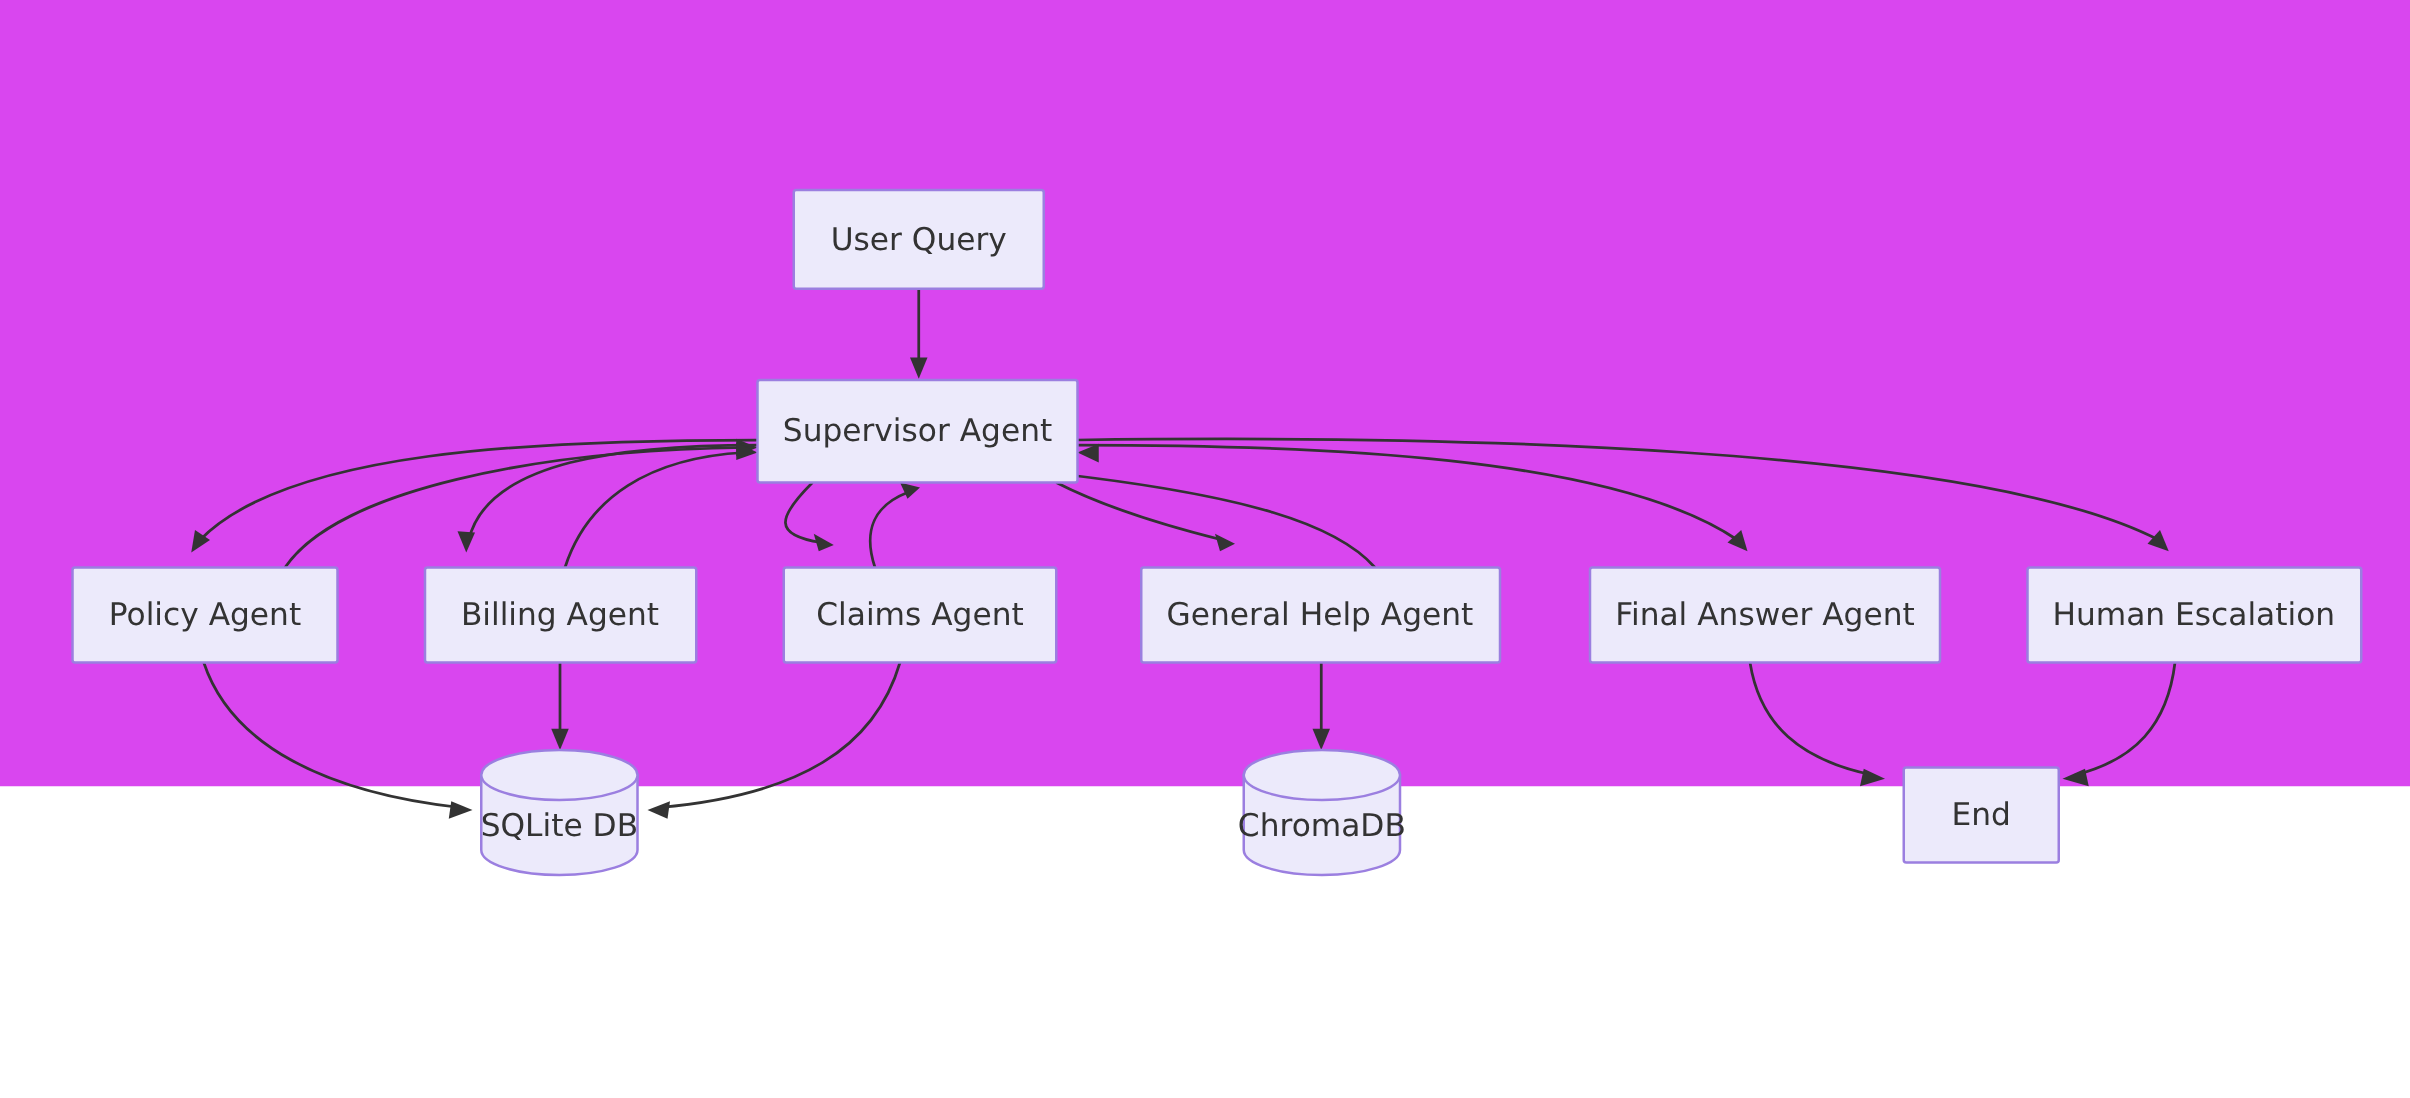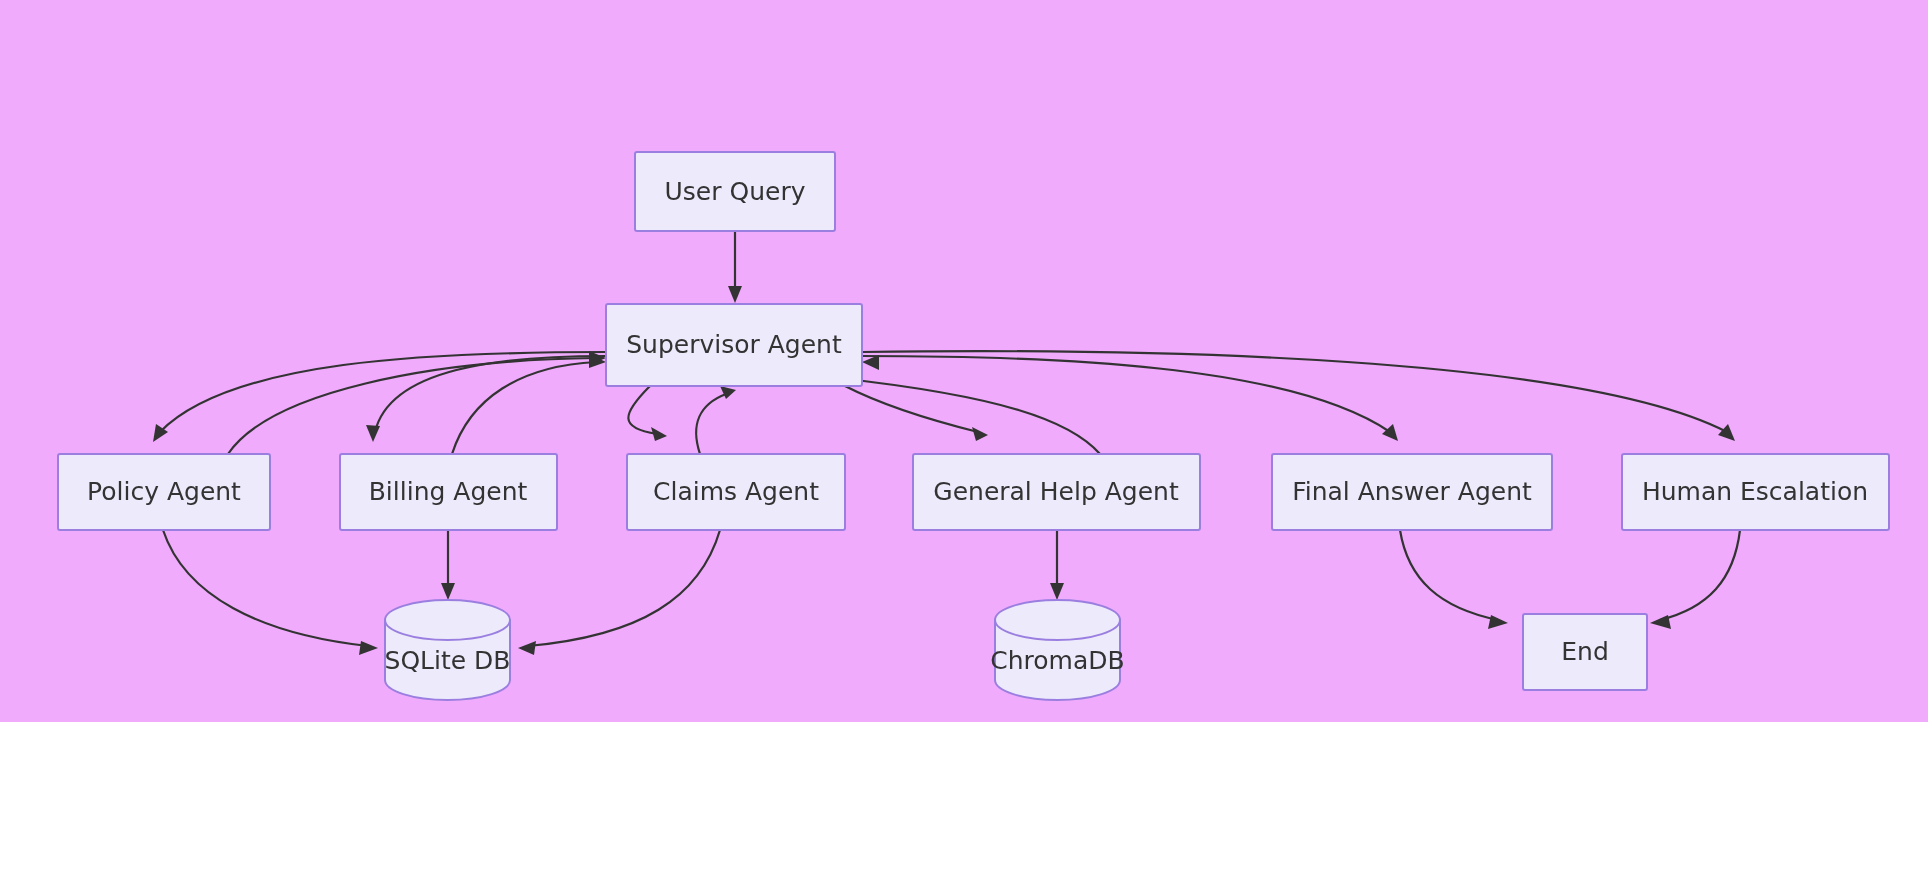--- a/index.html
+++ b/index.html
@@ -10,22 +10,22 @@
   }
   body {
     width: 1928px;
     height: 878px;
     overflow: hidden;
     font-family: "DejaVu Sans", "Liberation Sans", sans-serif;
   }
   #diagram-root {
     position: relative;
     width: 1928px;
-    height: 722px;
-    background: #f0abfc;
+    height: 629px;
+    background: #d946ef;
   }
   #diagram-svg {
     position: absolute;
     top: 0;
     left: 0;
     width: 1928px;
     height: 878px;
     display: block;
   }
   .node-rect {

